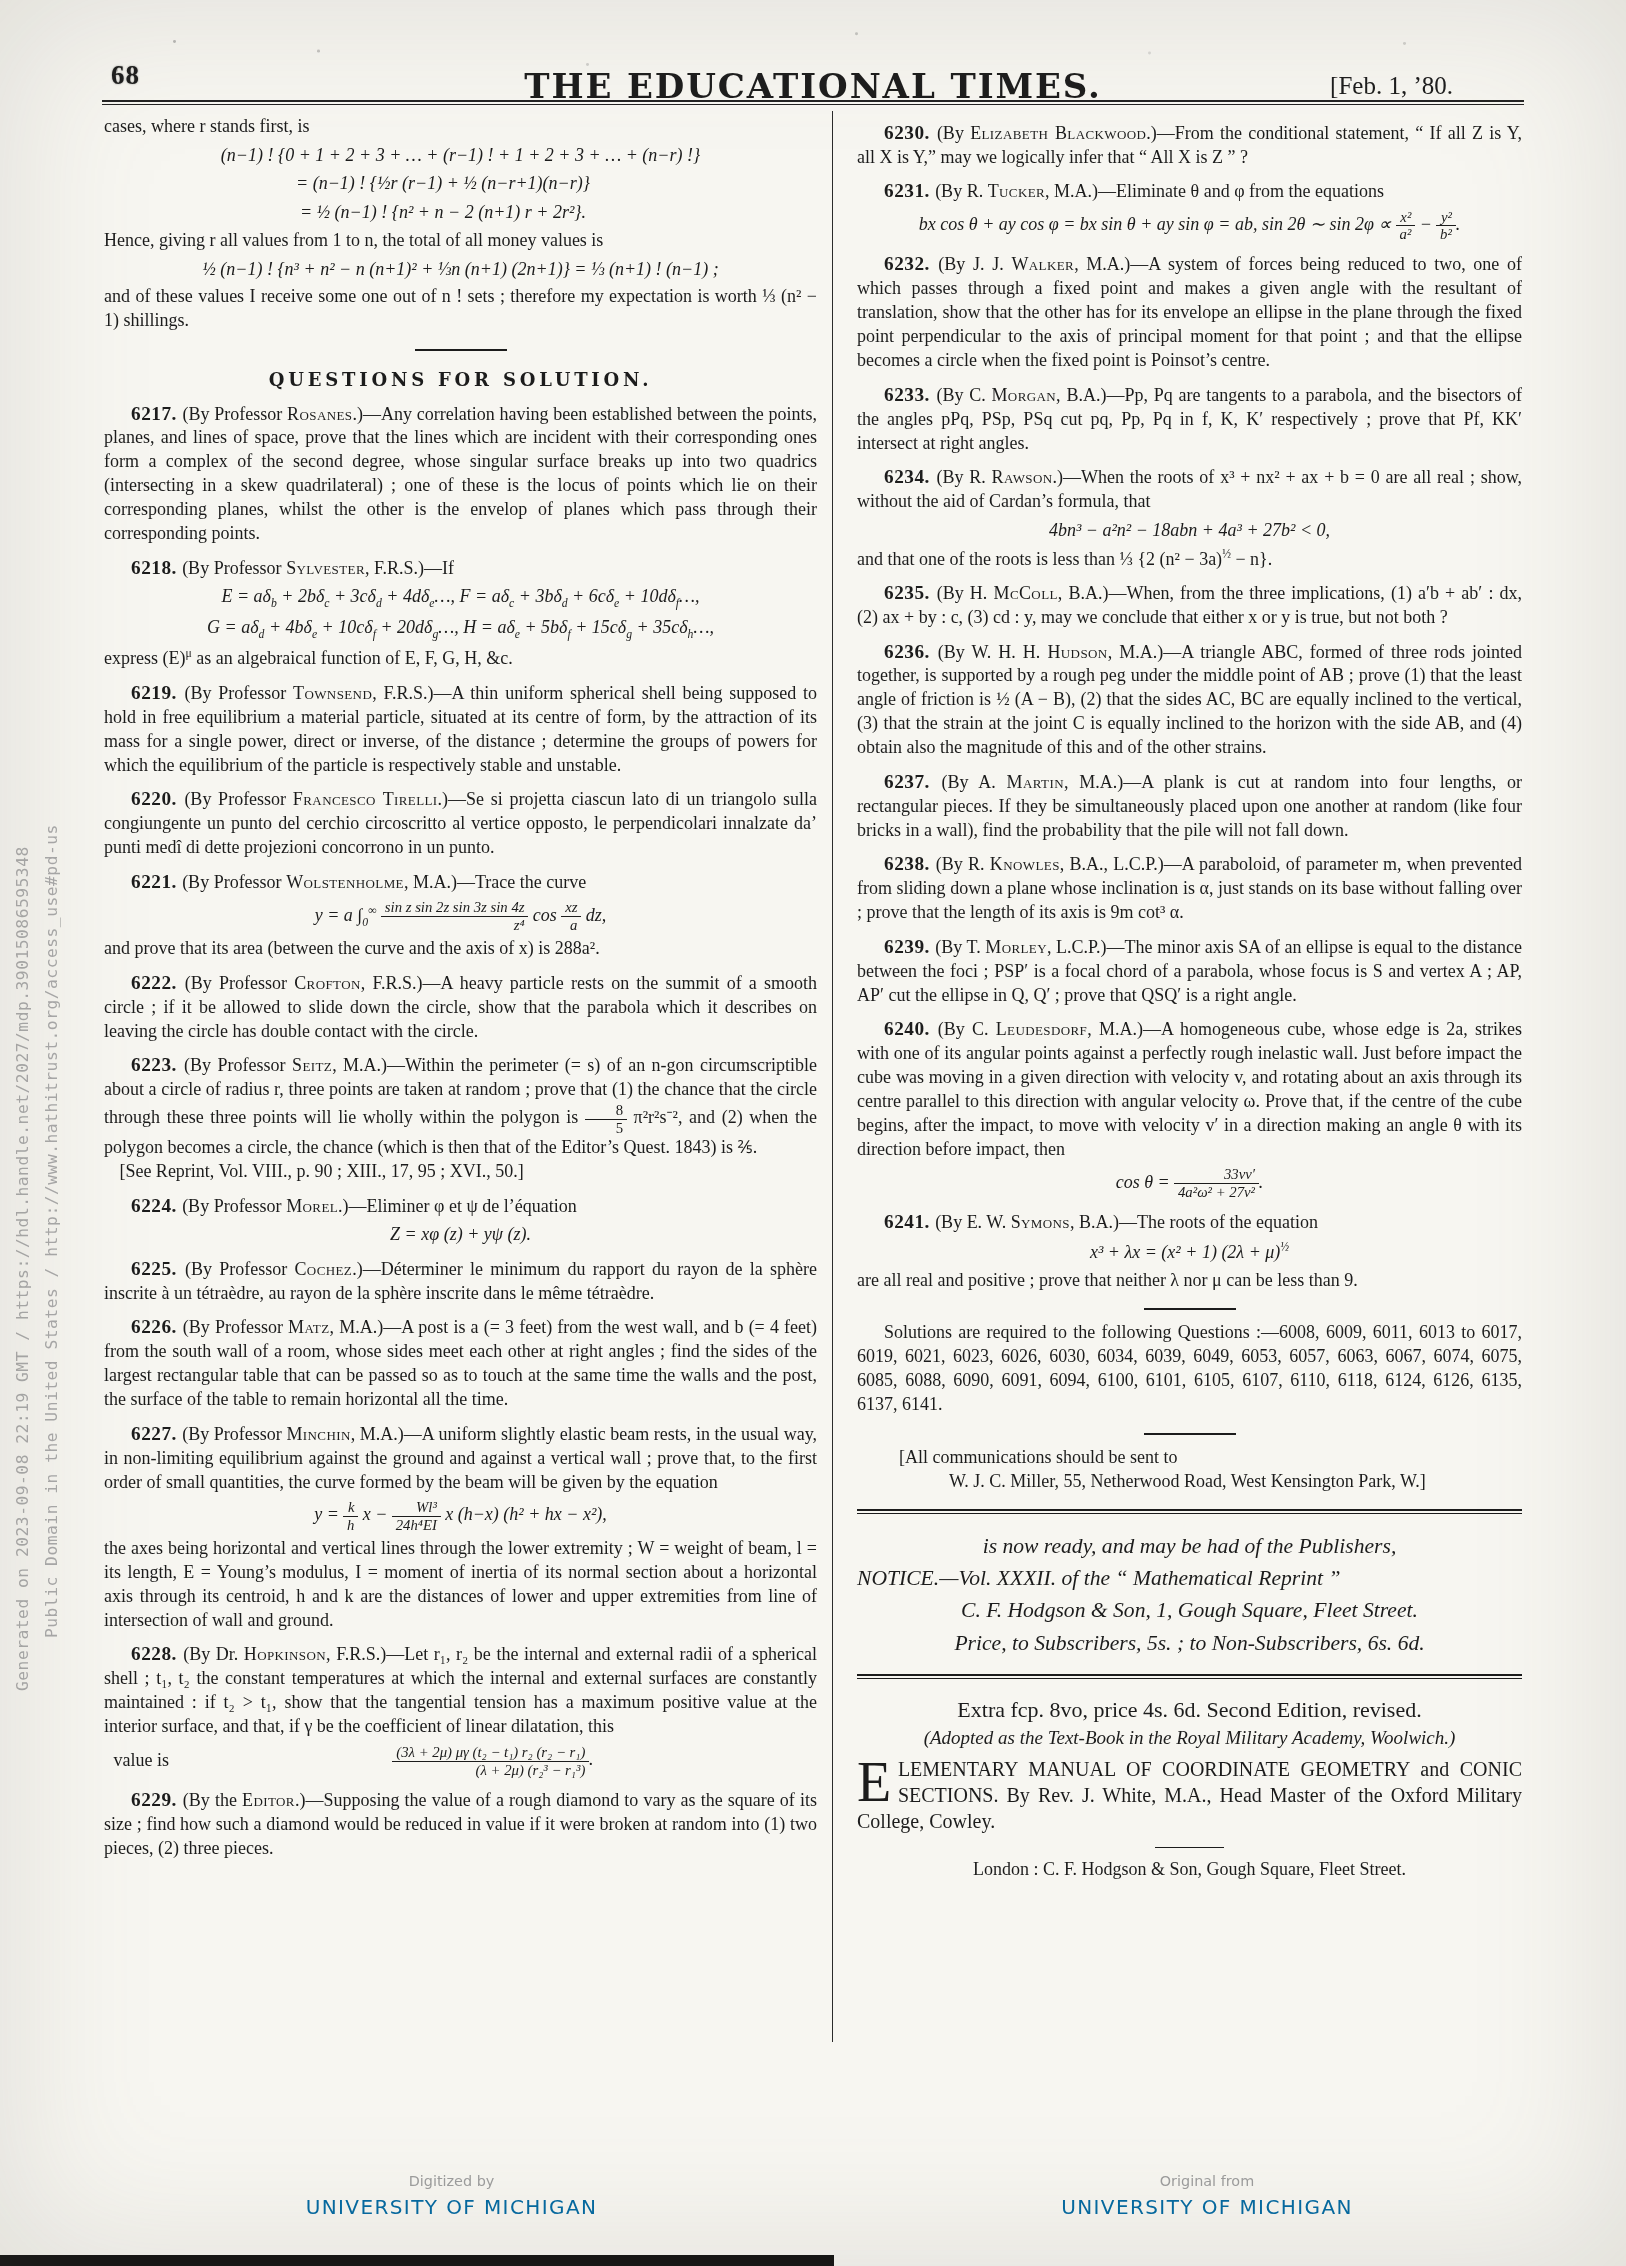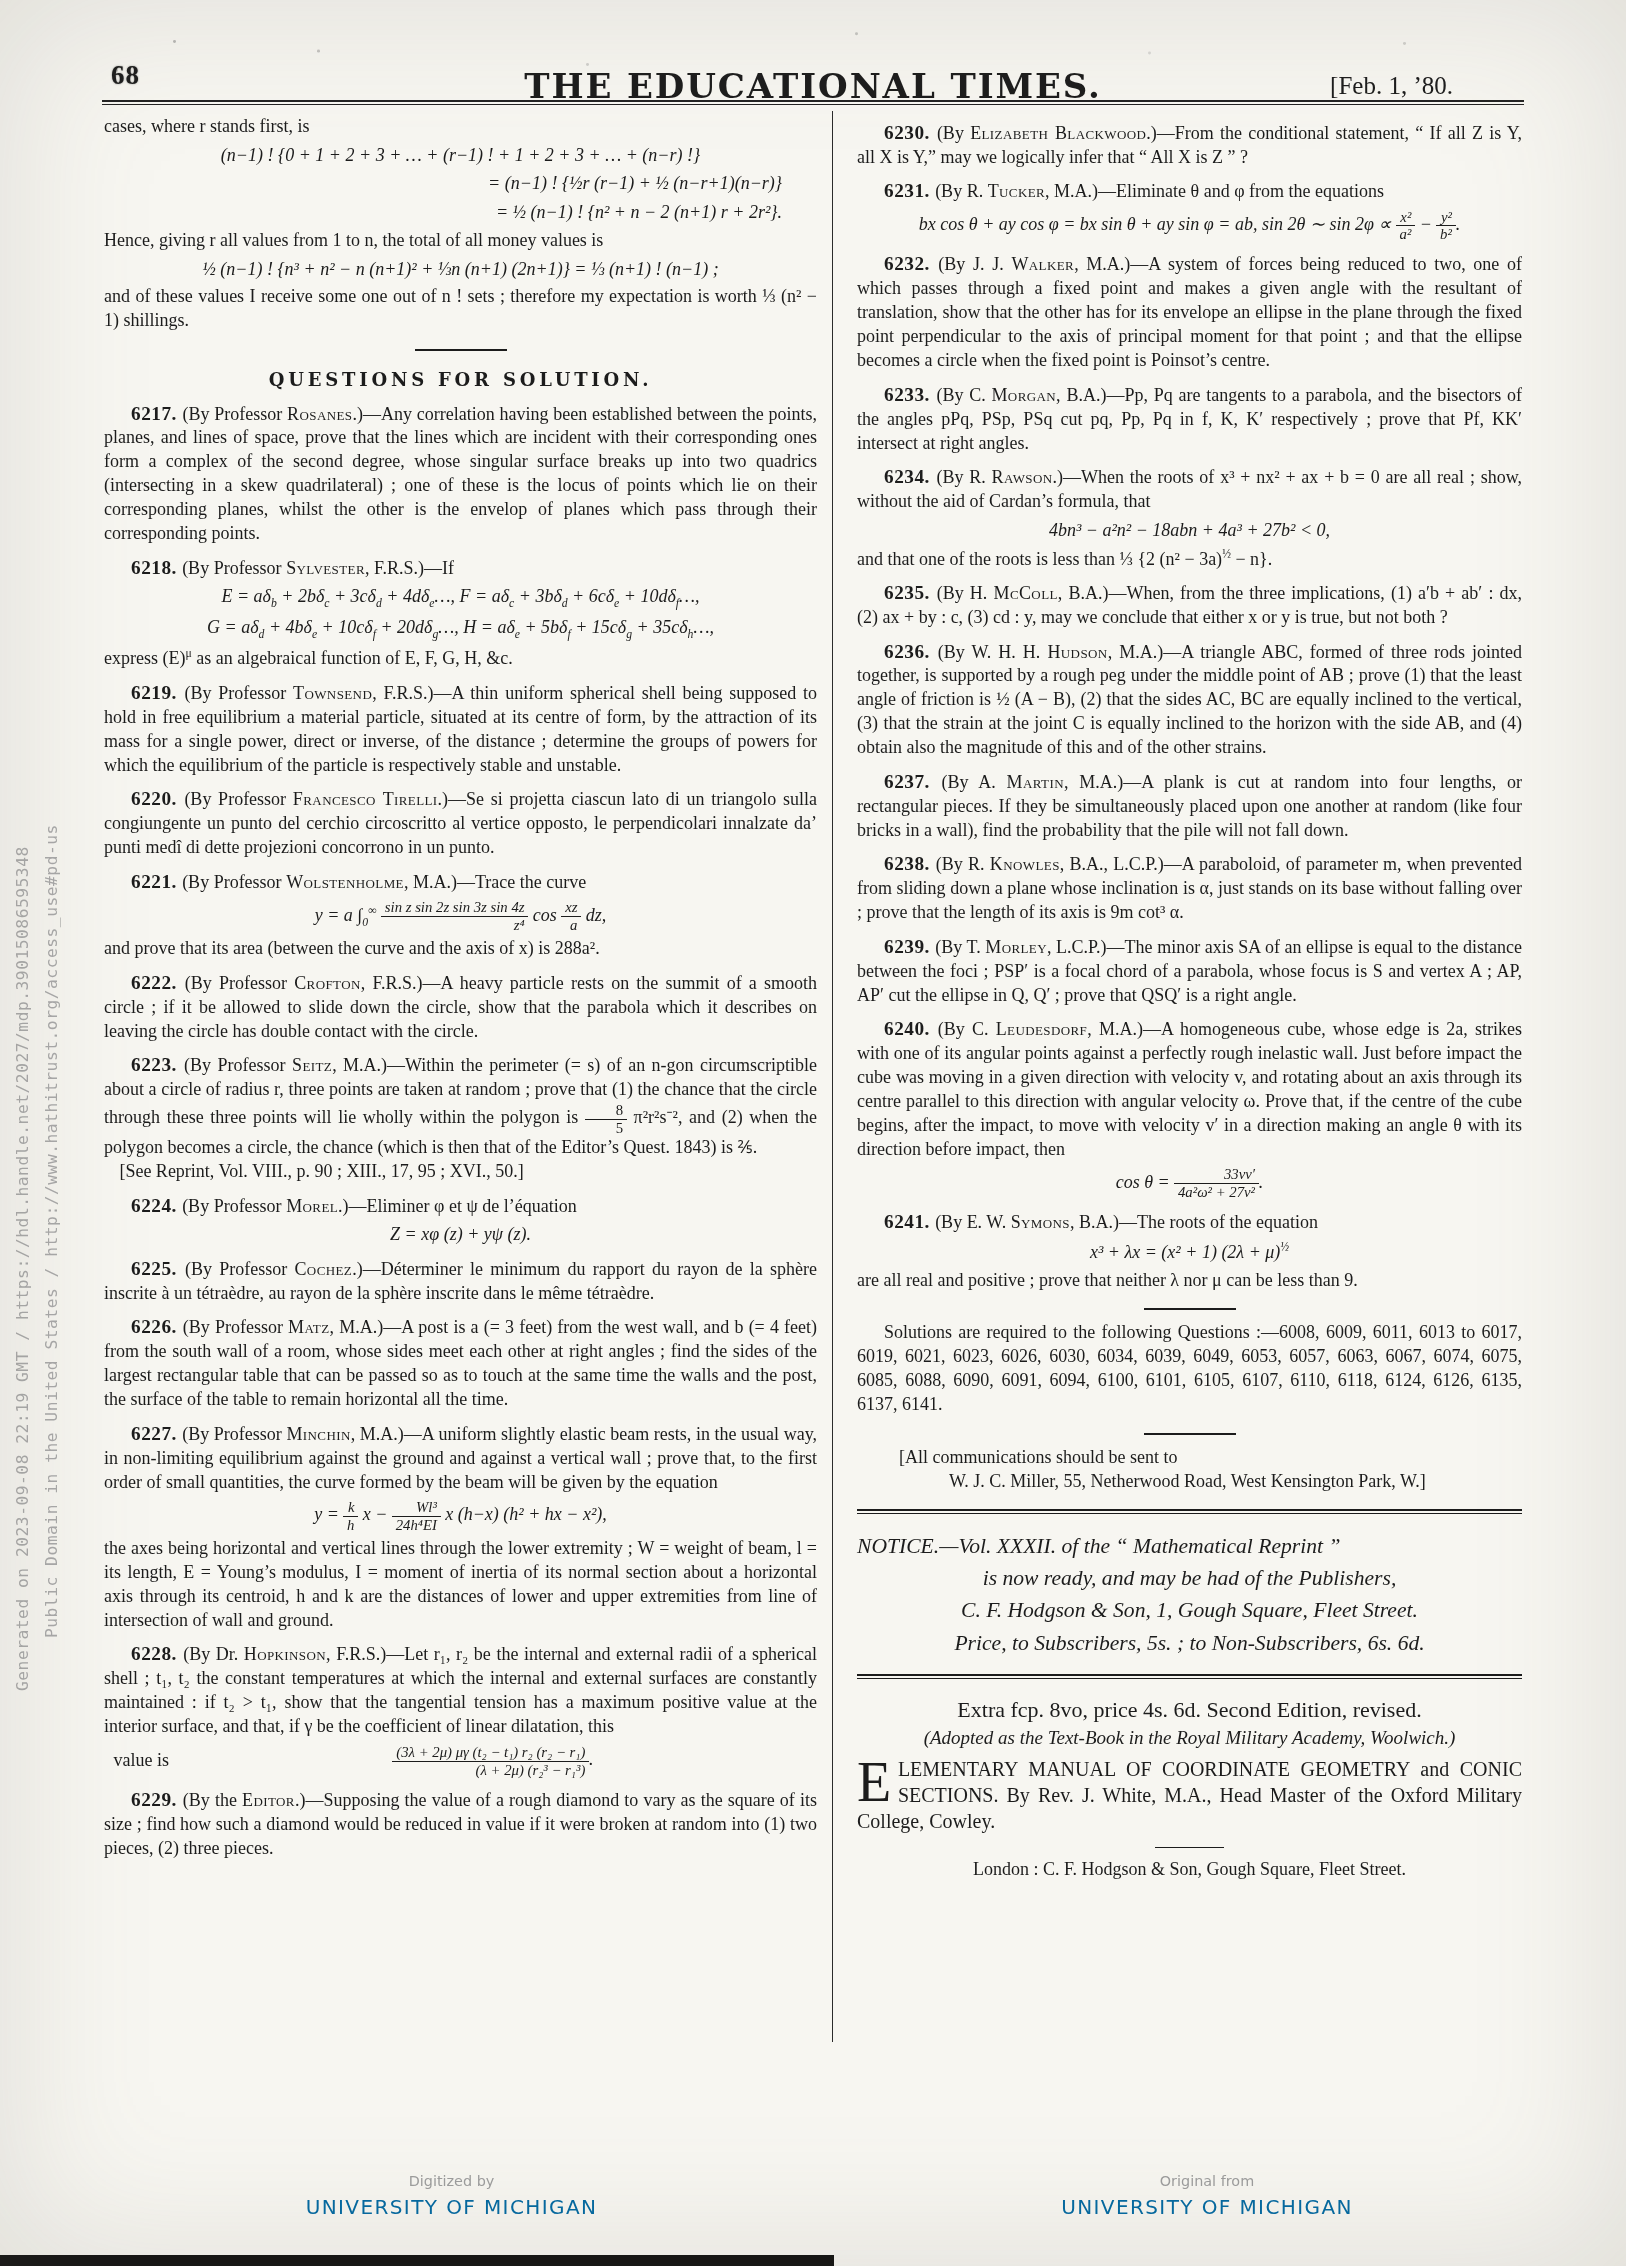--- a/index.html
+++ b/index.html
@@ -21,21 +21,21 @@
   #col-right{left:857px;top:111px;width:665px;}
   .para{margin:0;}
   .para.ind{text-indent:27px;}
   .qheading{font-family:"DejaVu Serif",serif;font-size:18px;font-weight:bold;letter-spacing:3.8px;
             text-align:center;margin:17.3px 0 5.8px;}
   .question{margin-top:8.6px;}
   .q-first{text-indent:27px;}
   .qnum{font-size:1.07em;letter-spacing:0.5px;}
   .sc{font-variant:small-caps;letter-spacing:0.4px;}
   .formula{text-align:center;margin:4.8px 0 3.8px;font-style:italic;}
-  .formula.f-right{text-align:right;padding-right:35px;}
+  .formula.f-right{padding-right:35px;}
   .formula.labeled{display:flex;align-items:center;}
   .f-label{font-style:normal;flex:0 0 auto;padding-left:9.6px;}
   .formula.labeled .f-body{flex:1;text-align:center;}
   .frac{display:inline-block;vertical-align:middle;text-align:right;
         font-size:.82em;line-height:1.12;}
   .frac .fn{display:block;padding:0 3.8px;border-bottom:1.3px solid currentColor;}
   .frac .fd{display:block;padding:0 3.8px;}
   sub,sup{font-size:.65em;}
   .note{text-indent:15.4px;}
   .rule-short{width:92px;border-top:2.4px solid #1c1c1c;margin:15.4px auto 11.5px;}
@@ -197,22 +197,22 @@
       </div>
       <div class="rule-short"></div>
       <p class="para ind">Solutions are required to the following Questions :—6008, 6009, 6011, 6013 to 6017, 6019, 6021, 6023, 6026, 6030, 6034, 6039, 6049, 6053, 6057, 6063, 6067, 6074, 6075, 6085, 6088, 6090, 6091, 6094, 6100, 6101, 6105, 6107, 6110, 6118, 6124, 6126, 6135, 6137, 6141.</p>
       <div class="rule-short"></div>
       <div class="comms">
         <p class="para comms-1">[All communications should be sent to</p>
         <p class="para comms-2">W. J. C. Miller, 55, Netherwood Road, West Kensington Park, W.]</p>
       </div>
       <div class="rule-double"></div>
       <div class="notice">
+        <p class="notice-line">is now ready, and may be had of the Publishers,</p>
         <p class="notice-line first">NOTICE.—Vol. XXXII. of the “ Mathematical Reprint ”</p>
-        <p class="notice-line">is now ready, and may be had of the Publishers,</p>
         <p class="notice-line">C. F. Hodgson &amp; Son, 1, Gough Square, Fleet Street.</p>
         <p class="notice-line">Price, to Subscribers, 5s. ;  to Non-Subscribers, 6s. 6d.</p>
       </div>
       <div class="rule-double"></div>
       <div class="ad">
         <p class="para ad-top">Extra fcp. 8vo, price 4s. 6d.   Second Edition, revised.</p>
         <p class="para ad-adopted">(Adopted as the Text-Book in the Royal Military Academy, Woolwich.)</p>
         <p class="para ad-body"><span class="dropcap">E</span><span>LEMENTARY MANUAL OF COORDINATE GEOMETRY and CONIC SECTIONS.  By Rev. J. White, M.A., Head Master of the Oxford Military College, Cowley.</span></p>
       </div>
       <div class="imprint-wrap">

